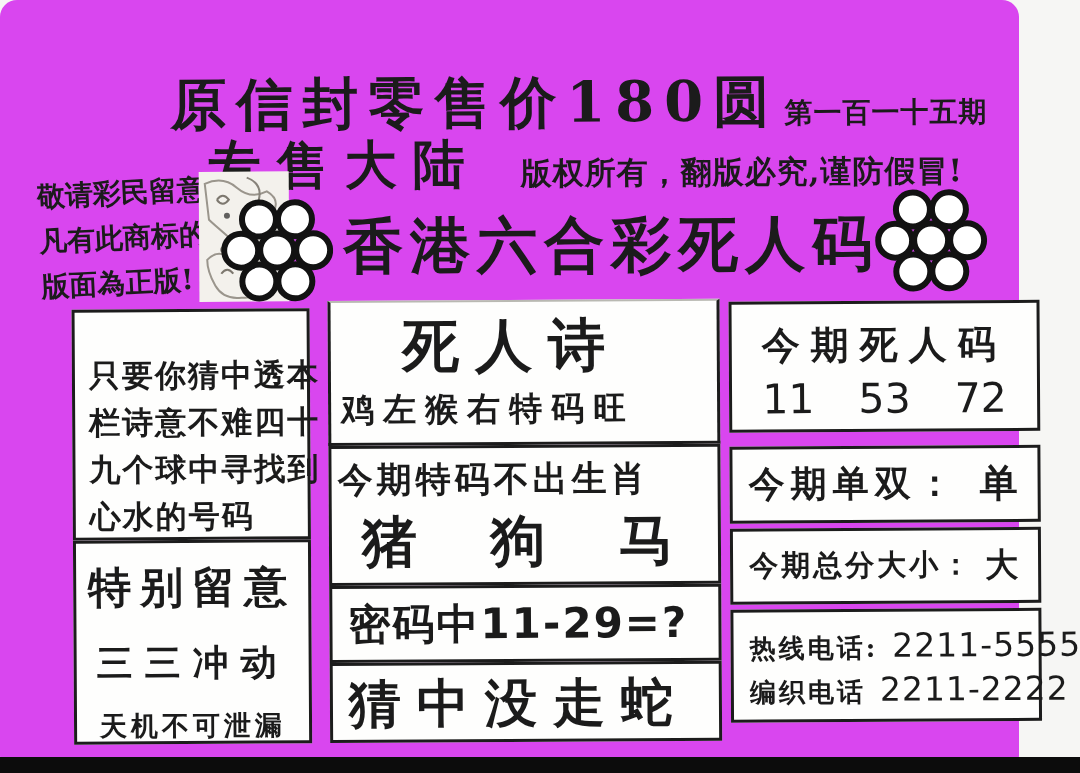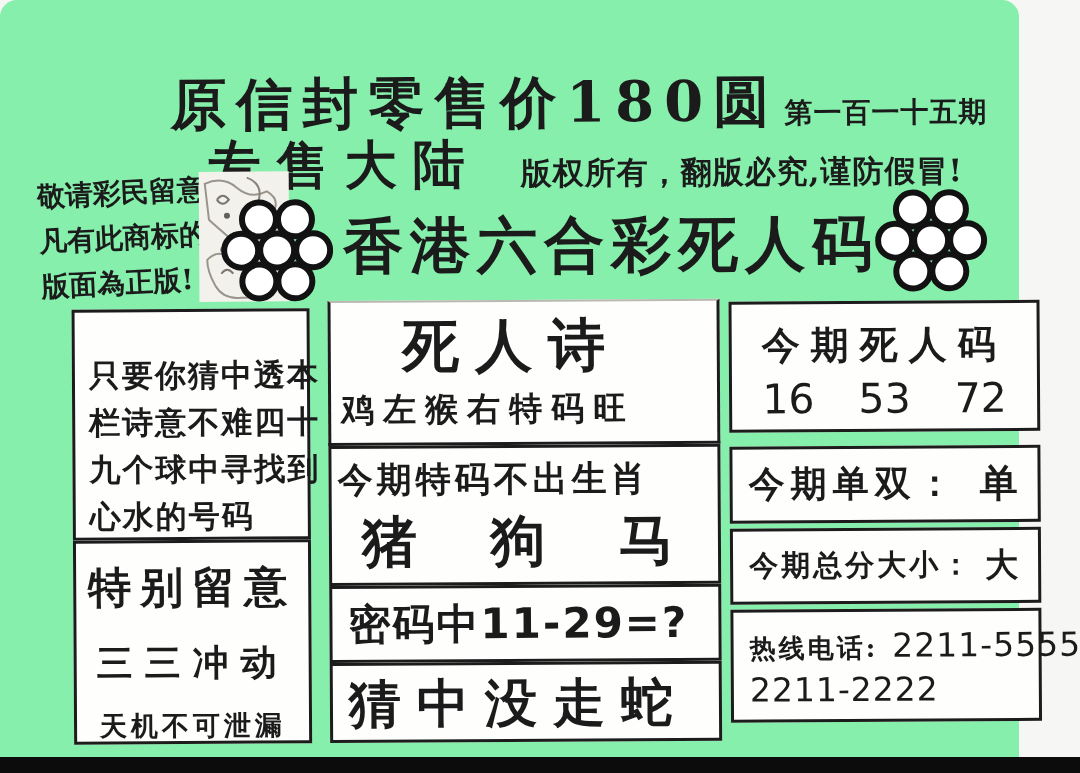--- a/index.html
+++ b/index.html
@@ -1,18 +1,18 @@
 <!DOCTYPE html>
 <html><head>
 <meta charset="utf-8">
 <style>
   html,body{margin:0;padding:0;width:1080px;height:773px;overflow:hidden;
     background:#f6f6f4;
     font-family:"DejaVu Serif","Liberation Serif",serif;}
-  .page{position:relative;width:1019px;height:773px;background:#86efac;color:#1b1b1b;border-radius:17px;}
+  .page{position:relative;width:1019px;height:773px;background:#d946ef;color:#1b1b1b;border-radius:17px;}
   .tilt{position:absolute;inset:0;transform:rotate(-0.35deg);}
 
   .abs{position:absolute;}
 
   
   .price-title{left:172px;top:66px;font-size:56px;font-weight:700;letter-spacing:10px;white-space:nowrap;}
   .issue{left:786px;top:96px;font-size:28px;font-weight:700;letter-spacing:1px;white-space:nowrap;}
   .exclusive{left:210px;top:130px;font-size:52px;font-weight:800;letter-spacing:16px;white-space:nowrap;}
   .copyright{left:522px;top:153px;font-size:31px;font-weight:700;letter-spacing:1px;white-space:nowrap;}
 
@@ -166,21 +166,21 @@
       </div>
     </div>
 
     <div class="box box-c4">
       <div class="snake-text">猜中没走蛇</div>
     </div>
 
     <div class="box box-r1">
       <div class="dead-label">今期死人码</div>
       <div class="dead-numbers">
-        <span>16</span>
+        <span>11</span>
         <span>53</span>
         <span>72</span>
       </div>
     </div>
 
     <div class="box box-r2">
       <div class="kv-row">
         <span class="kv-label-lg">今期单双：</span>
         <span class="kv-value-lg">单</span>
       </div>
@@ -192,20 +192,21 @@
         <span class="kv-value-md">大</span>
       </div>
     </div>
 
     <div class="box box-r4">
       <div class="phone-row first">
         <span class="phone-label">热线电话:</span>
         <span class="phone-number">2211-5555</span>
       </div>
       <div class="phone-row second">
+        <span class="phone-label">编织电话</span>
         <span class="phone-number">2211-2222</span>
       </div>
     </div>
 
   </div>
 
   <div class="abs bottom-bar"></div>
 </div>
 
 </body></html>

